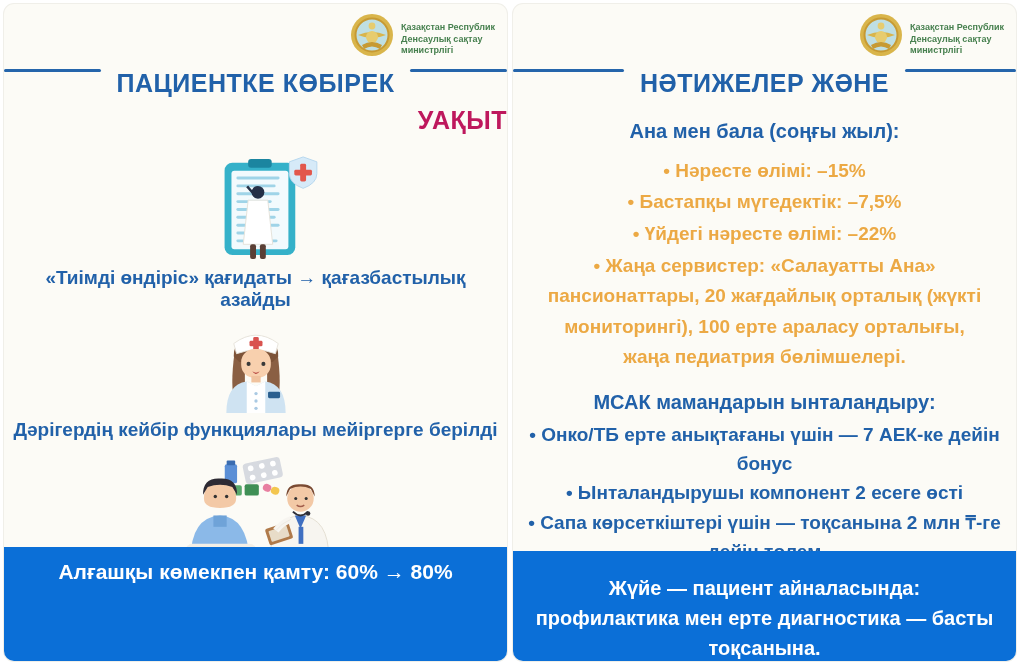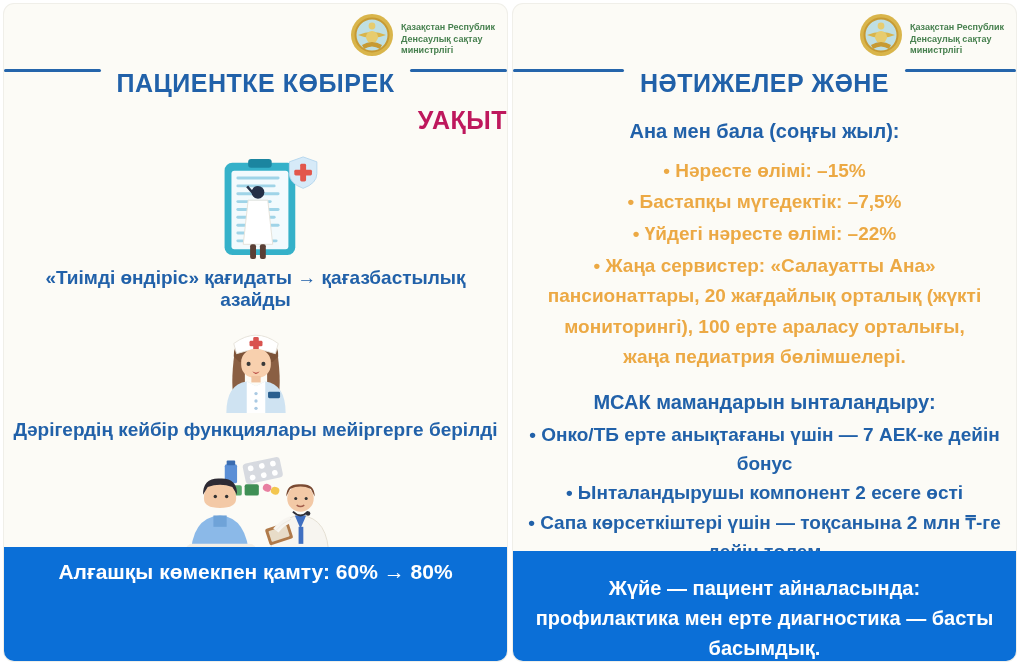--- a/index.html
+++ b/index.html
@@ -198,16 +198,16 @@
     </ul>
 
     <div class="sec-heading mt18">МСАК мамандарын ынталандыру:</div>
 
     <ul class="bullets blue">
       <li>• Онко/ТБ ерте анықтағаны үшін — 7 АЕК-ке дейін бонус</li>
       <li>• Ынталандырушы компонент 2 есеге өсті</li>
       <li>• Сапа көрсеткіштері үшін — тоқсанына 2 млн ₸-ге дейін төлем</li>
     </ul>
 
-    <div class="banner right-b">Жүйе — пациент айналасында: профилактика мен ерте диагностика — басты басымдық.</div>
+    <div class="banner right-b">Жүйе — пациент айналасында: профилактика мен ерте диагностика — басты тоқсанына.</div>
   </section>
 
 </div>
 
 </body></html>

